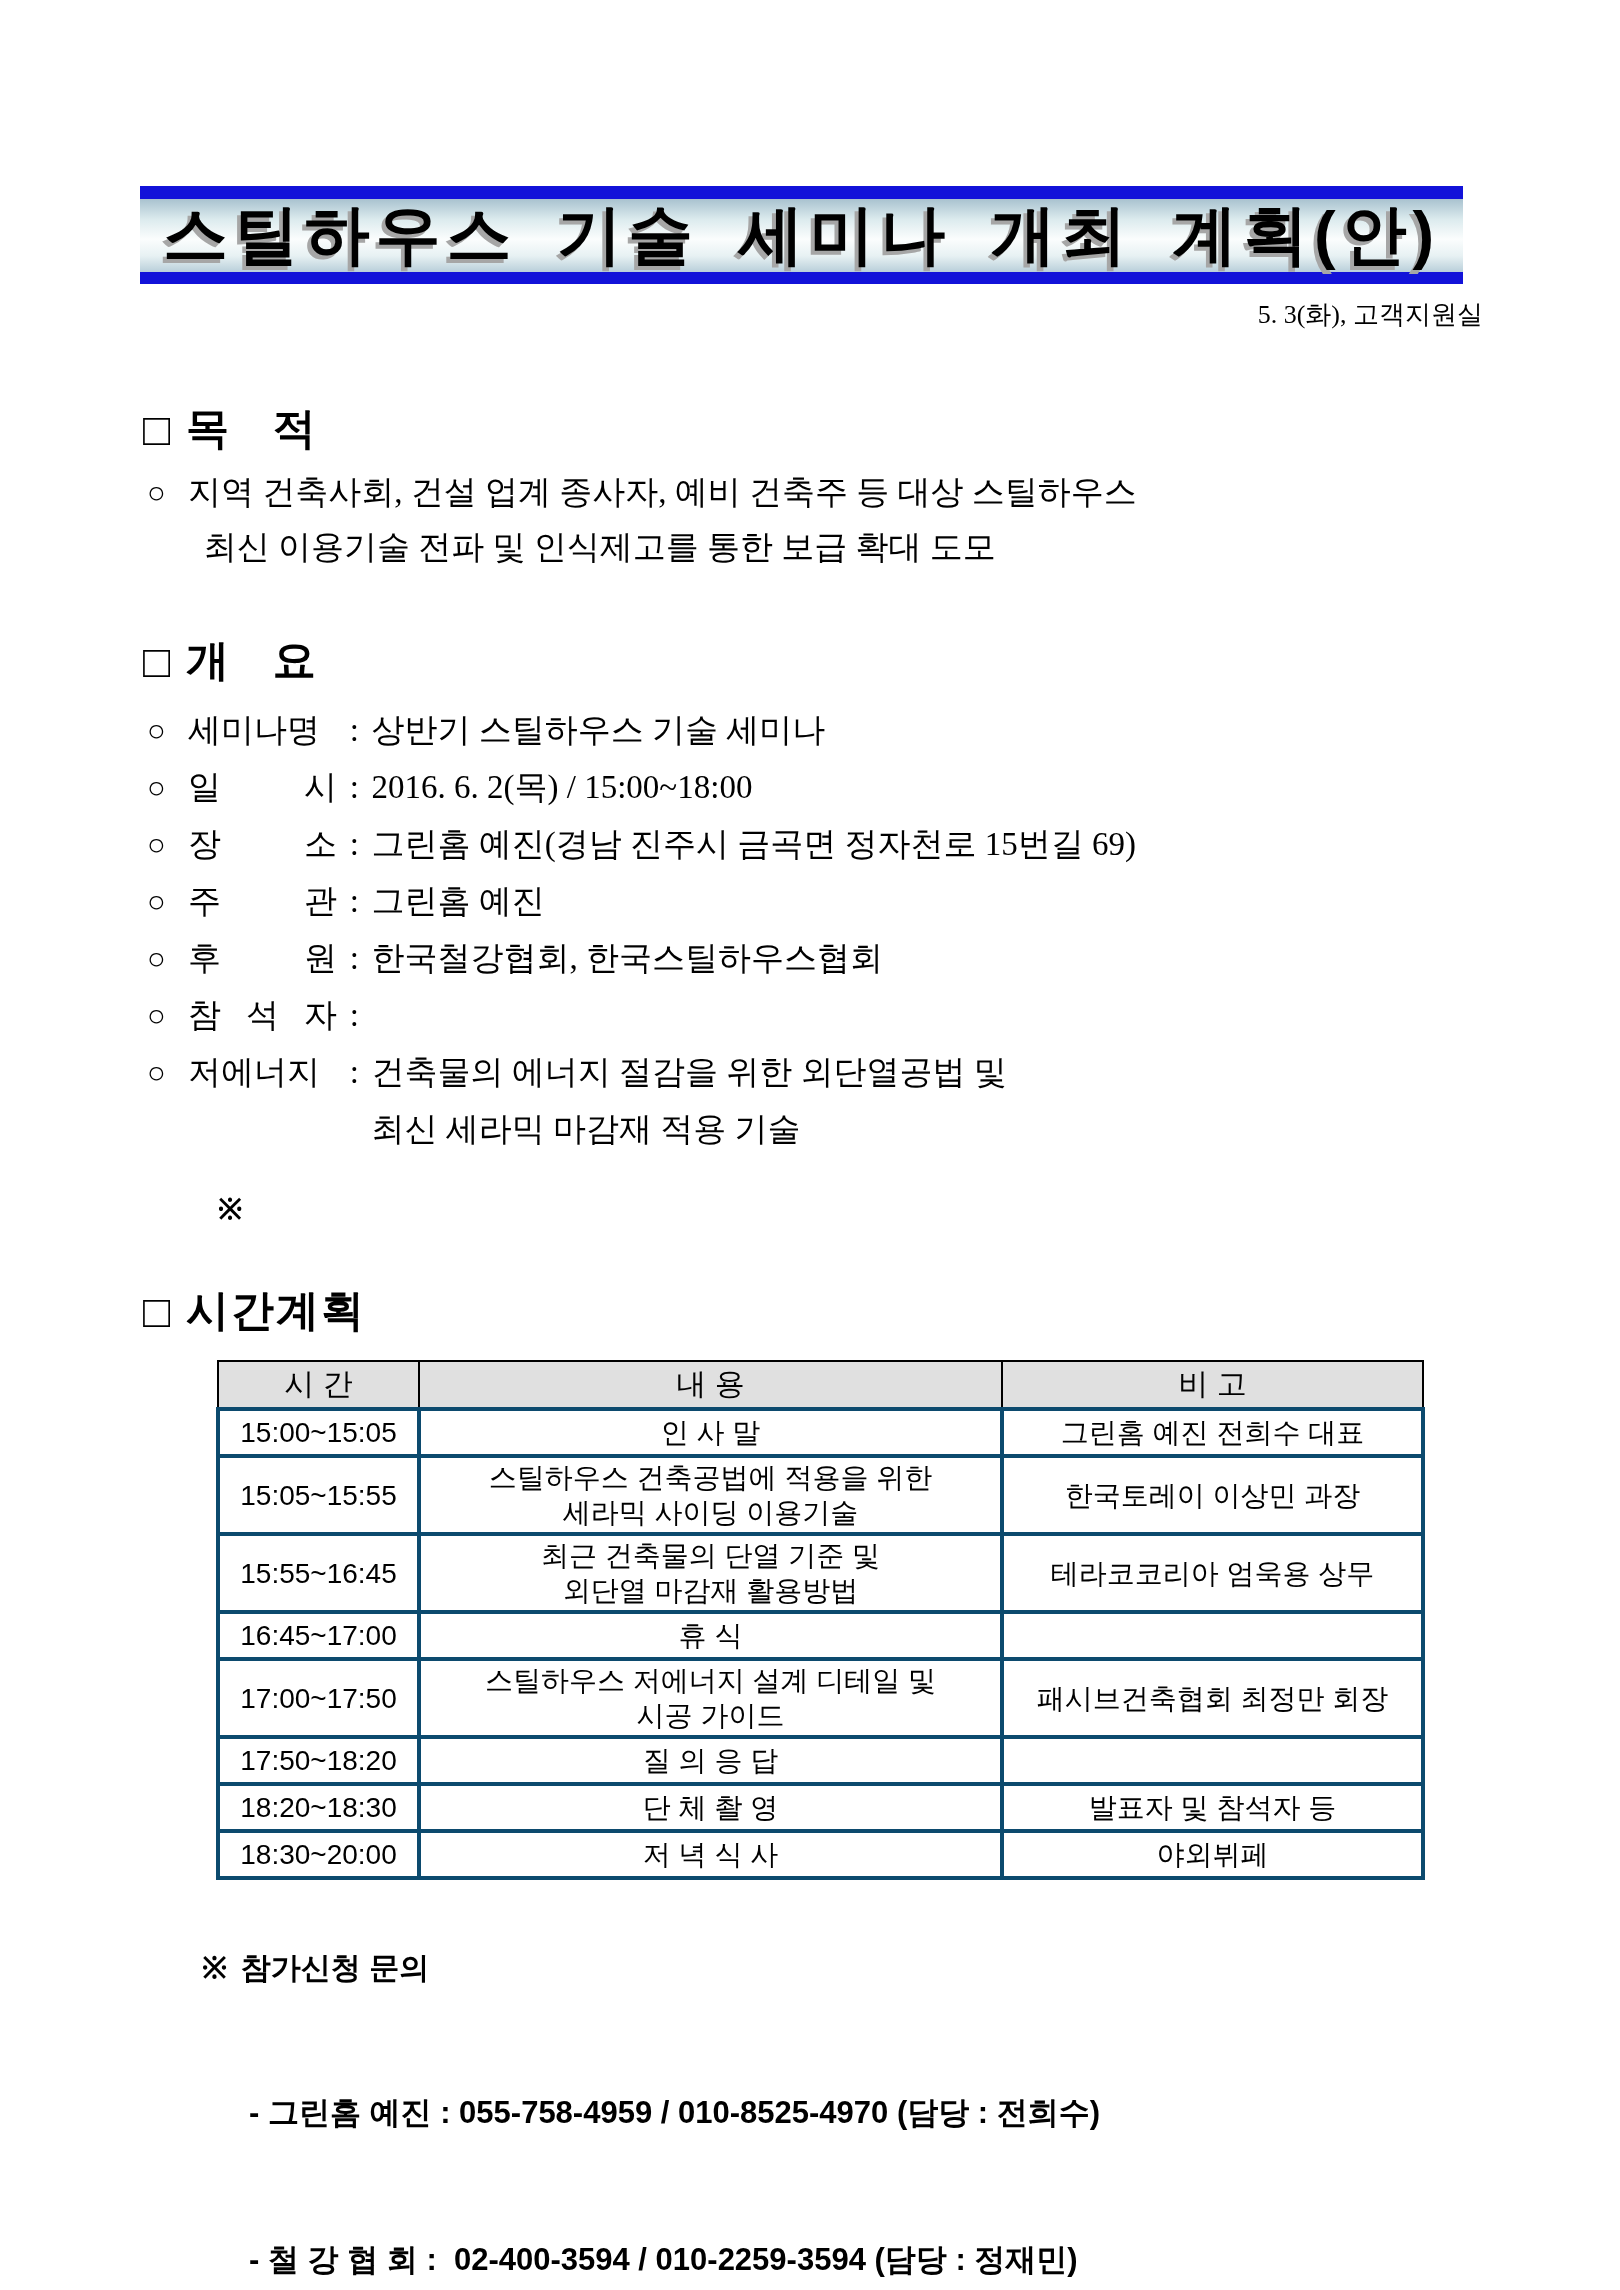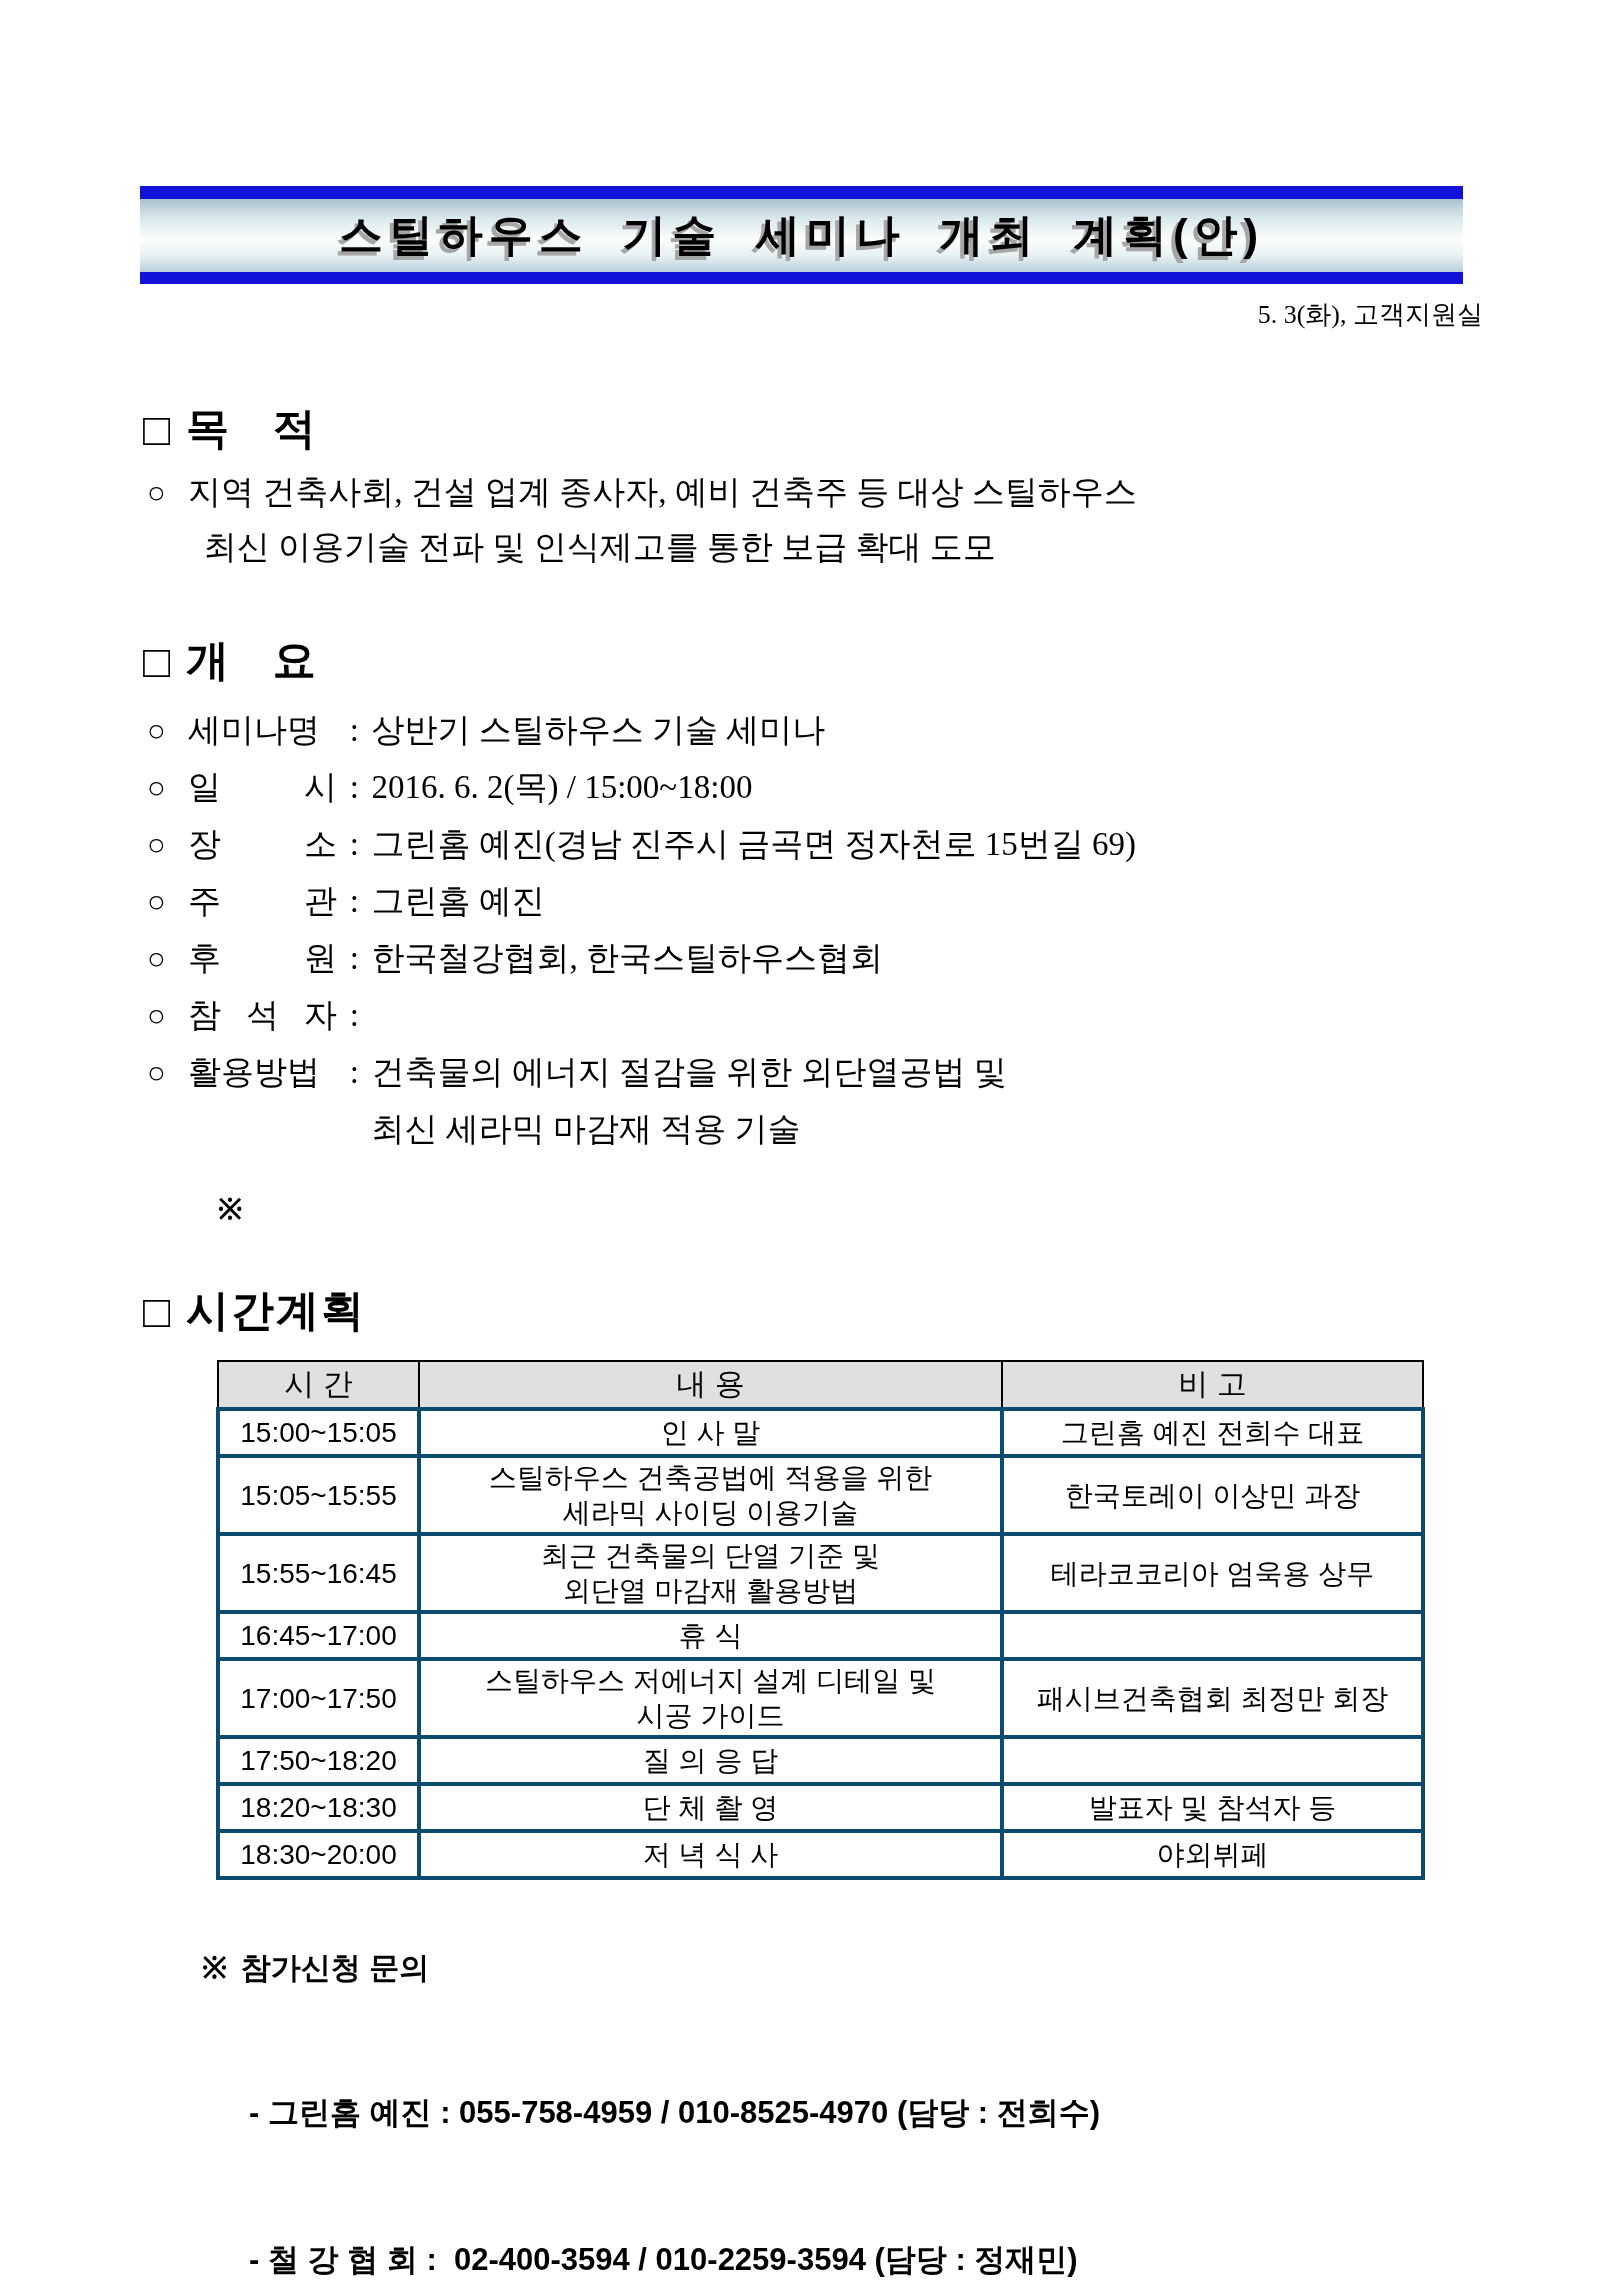--- a/index.html
+++ b/index.html
@@ -13,21 +13,21 @@
   }
   
   .banner{position:absolute;left:140px;top:186px;width:1323px;}
   .banner-bar{height:12.7px;background:#1212d9;}
   .banner-body{
     height:73px;
     background:linear-gradient(180deg,#a9c2cf 0%,#dcebee 28%,#fbfdfd 55%,#e7f1f3 78%,#b9cfda 100%);
     display:flex;align-items:center;justify-content:center;
   }
   .banner-title{
-    font-size:44px;font-weight:bold;letter-spacing:5.9px;word-spacing:15.7px;
+    font-size:65px;font-weight:bold;letter-spacing:5.9px;word-spacing:15.7px;
     text-shadow:-3.9px 3.9px 0 #a6a6a6;white-space:pre;
   }
   
   .dateline{
     position:absolute;top:297px;right:137px;
     font-family:"Liberation Serif",serif;font-size:26px;white-space:pre;
   }
   
   .sec-heading{
     position:absolute;left:143px;
@@ -152,21 +152,21 @@
       <span class="ov-sep">:</span>
       <span class="ov-value">한국철강협회, 한국스틸하우스협회</span>
     </div>
     <div class="ov-item">
       <span class="circle-marker">○</span>
       <span class="ov-label">참 석 자</span>
       <span class="ov-sep">:</span>
     </div>
     <div class="ov-item">
       <span class="circle-marker">○</span>
-      <span class="ov-label">활용방법</span>
+      <span class="ov-label">저에너지</span>
       <span class="ov-sep">:</span>
       <span class="ov-value">건축물의 에너지 절감을 위한 외단열공법 및
 최신 세라믹 마감재 적용 기술</span>
     </div>
   </div>
 
   <div class="note-line">
     <span class="ref-marker">※</span>
   </div>
 

